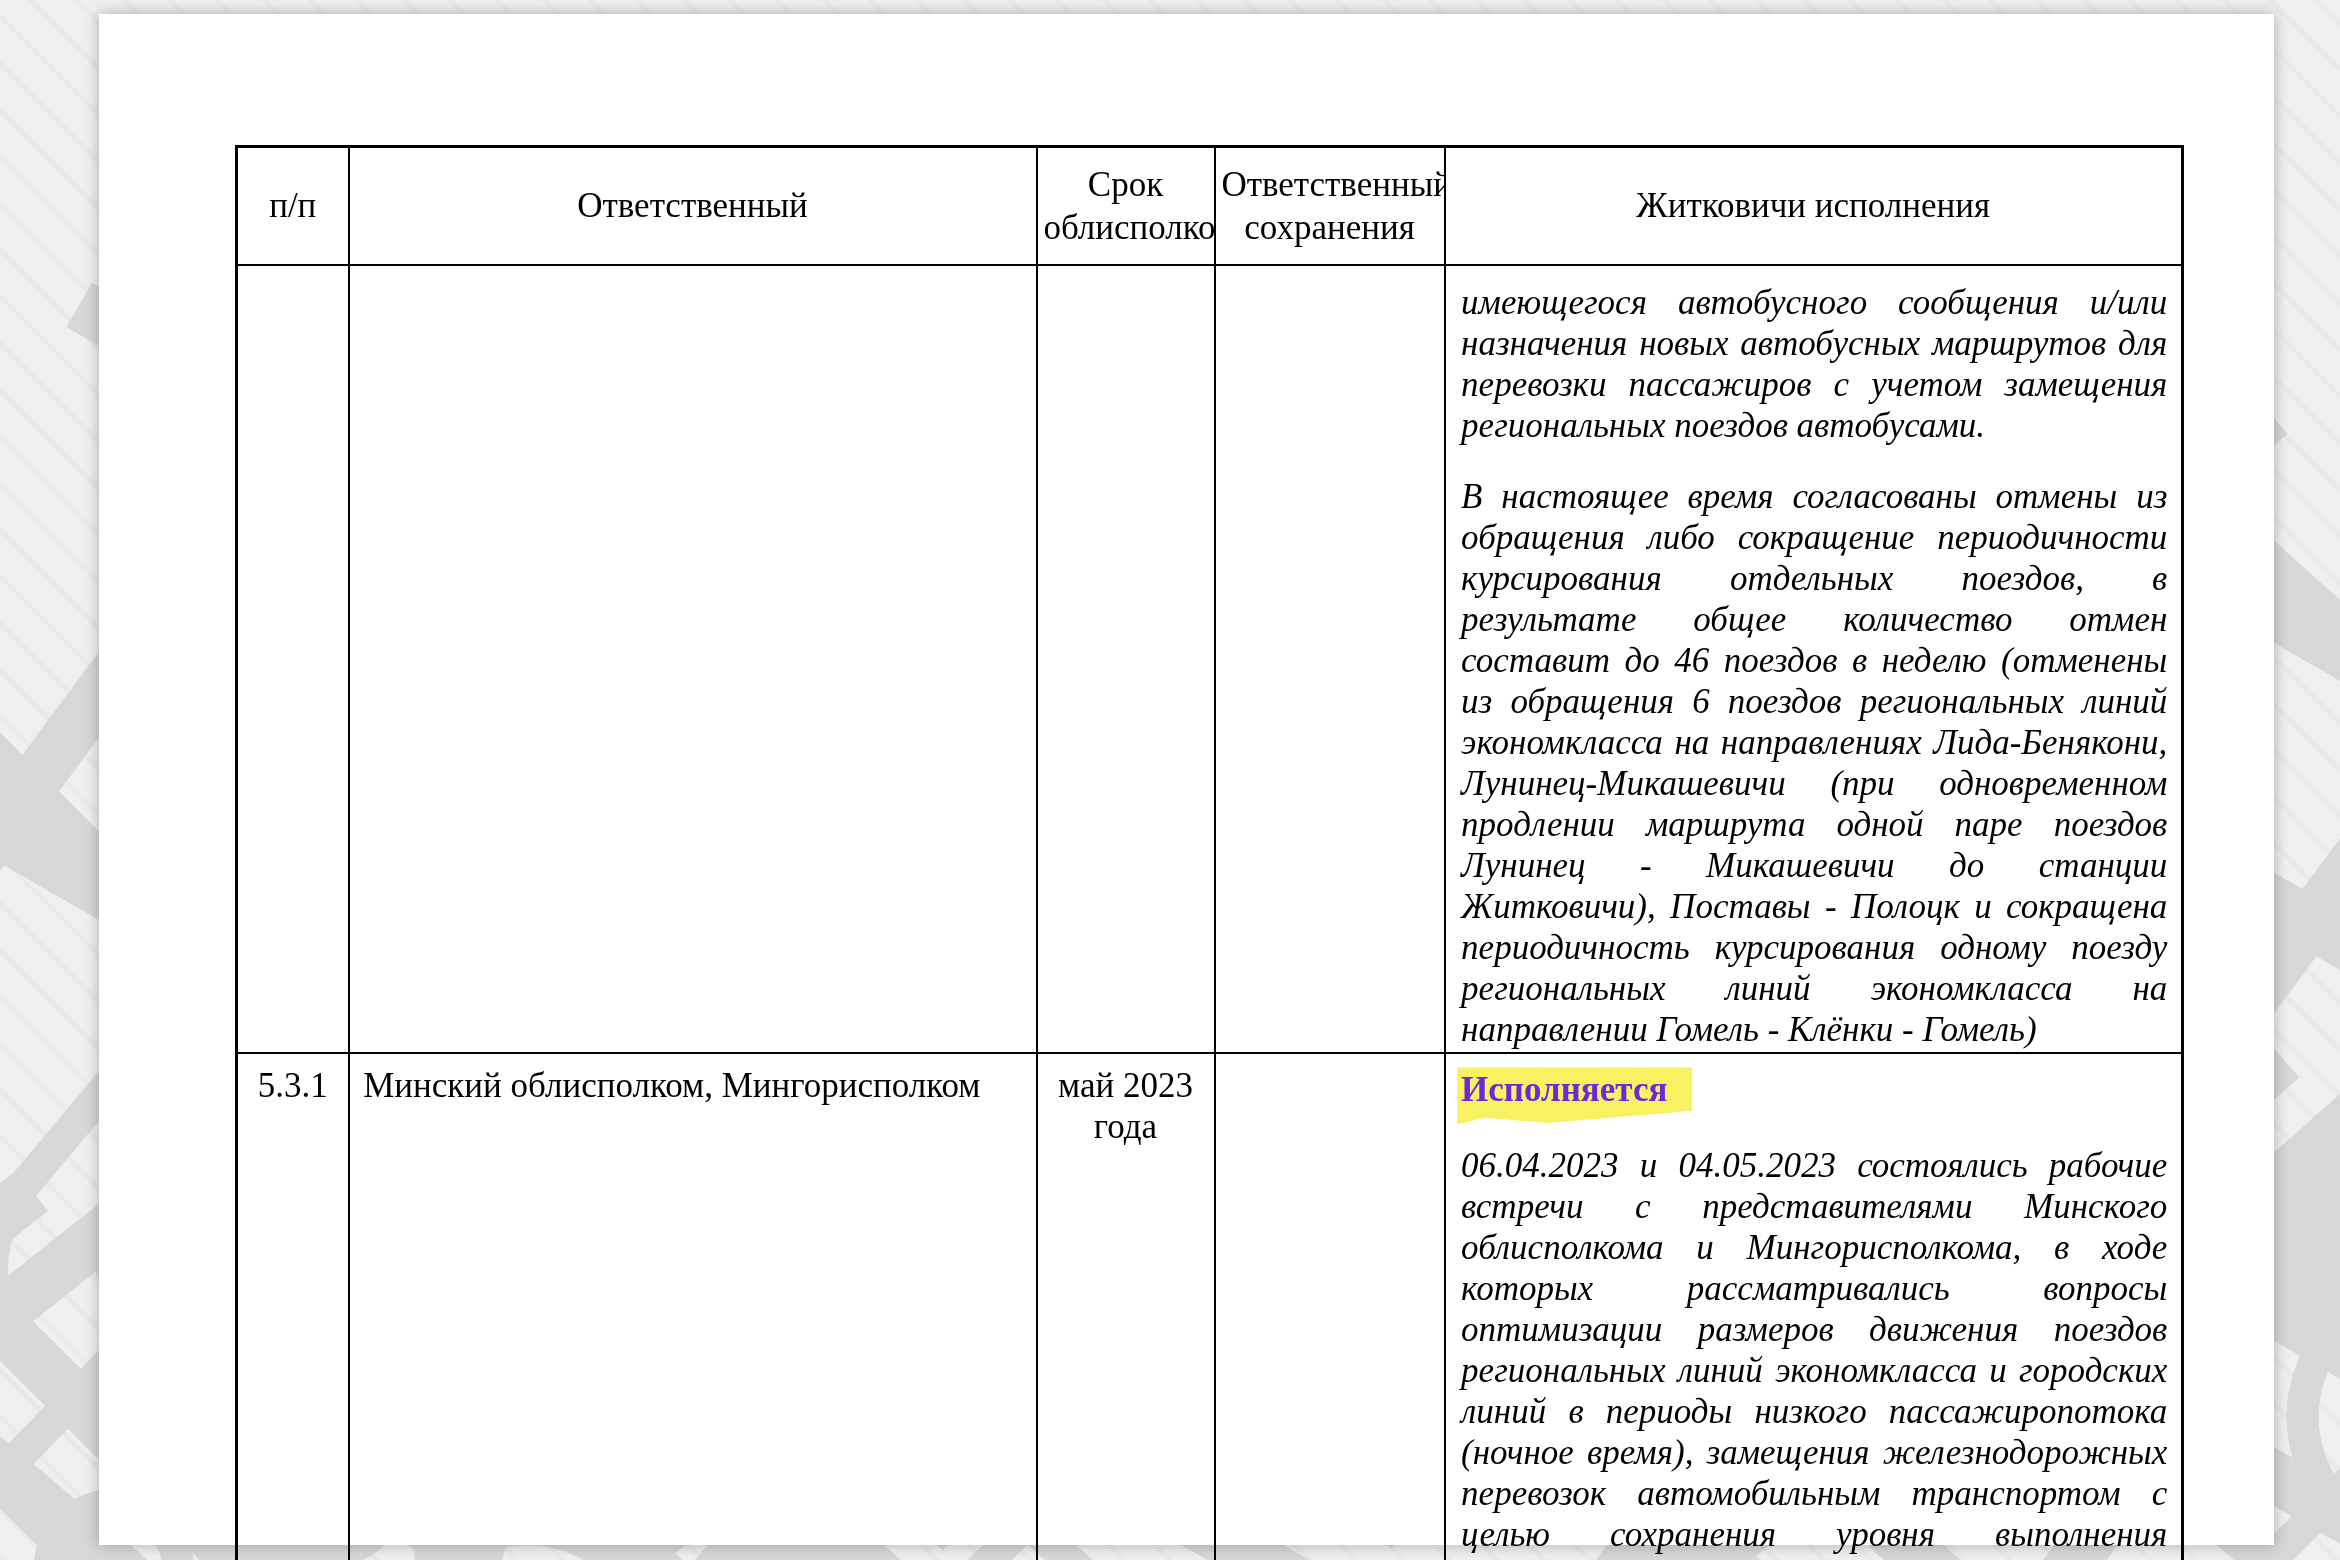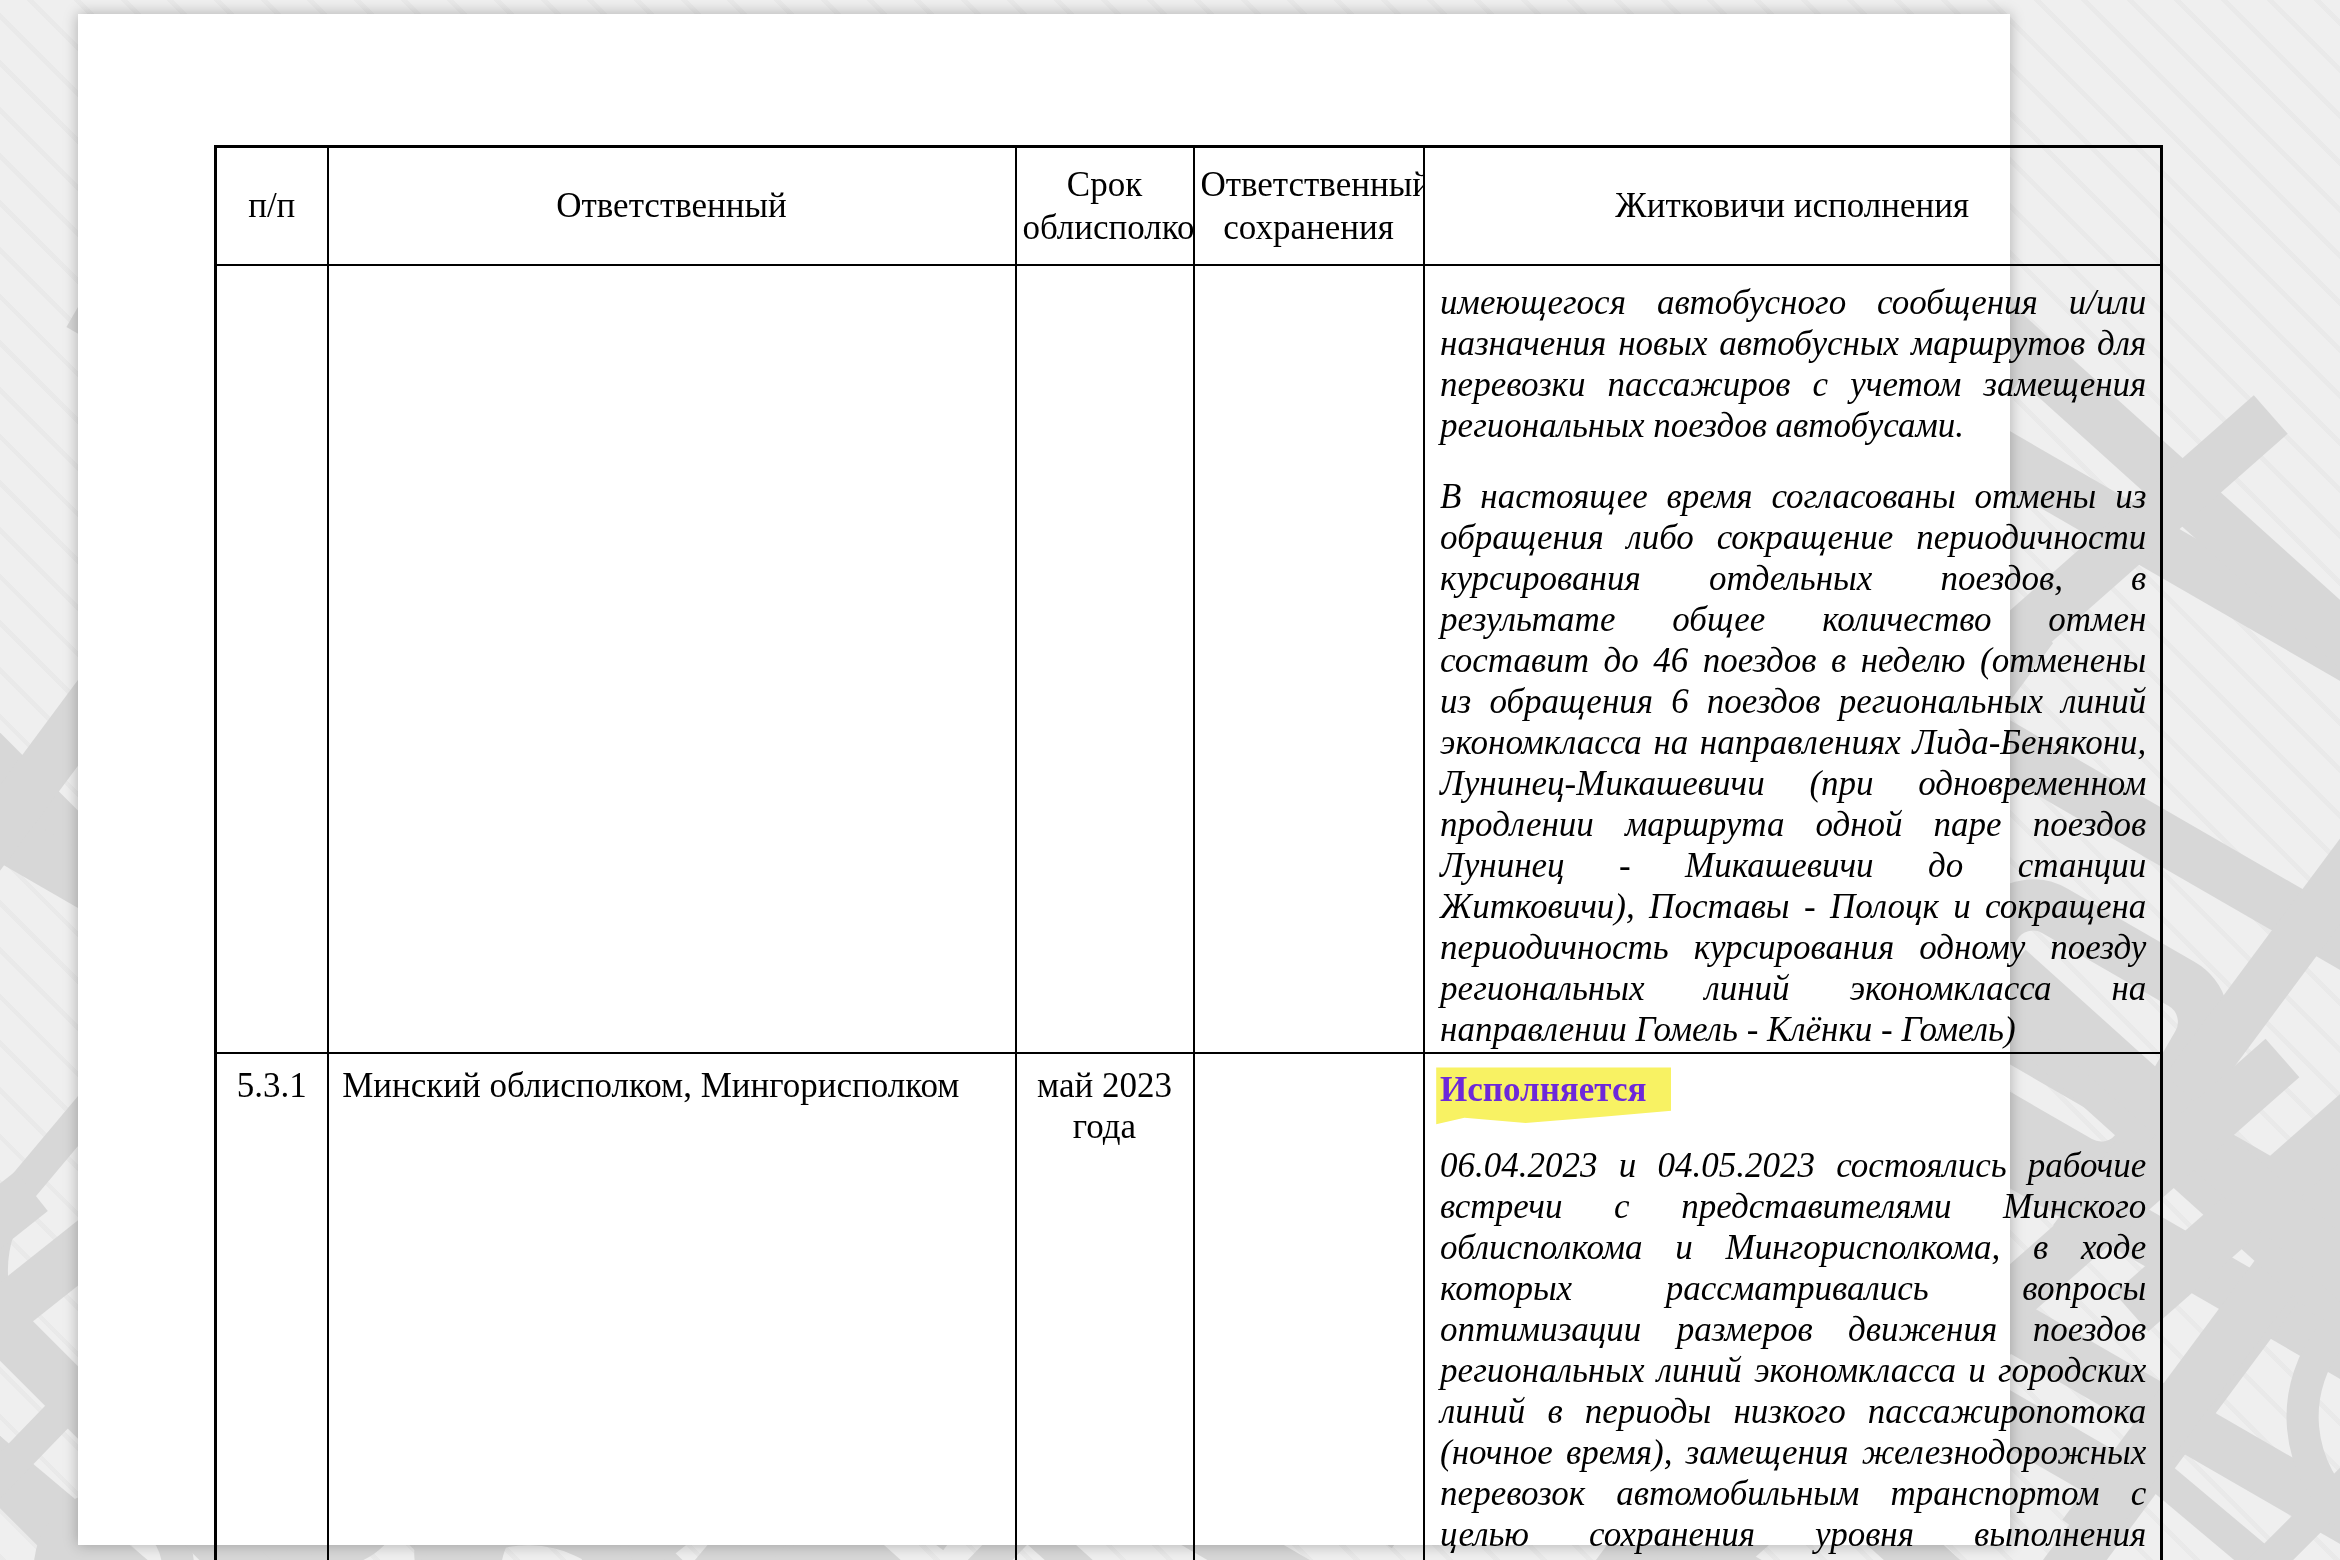--- a/index.html
+++ b/index.html
@@ -18,22 +18,22 @@
       repeating-linear-gradient(45deg, rgba(0,0,0,0.025) 0 4.9px, rgba(0,0,0,0) 4.9px 33px),
       #efefef;
   }
   .bg-svg { position: absolute; left: 0; top: 0; width: 2341px; height: 1560px; }
   .bg-svg use { stroke: #d7d7d7; fill: none; stroke-width: 3.5; }
   .bg-svg use.dark { stroke: #c2c2c2; }
 
   
   .page {
     position: absolute;
-    left: 78px; top: 13.7px;
-    width: 1932px; height: 1531px;
+    left: 99px; top: 13.7px;
+    width: 2175px; height: 1531px;
     background: #ffffff;
     box-shadow: 0 0 13.7px rgba(0,0,0,0.28);
   }
 
   
   table.doc {
     position: absolute;
     left: 136px; top: 131px;
     width: 1947px;
     border-collapse: collapse;

